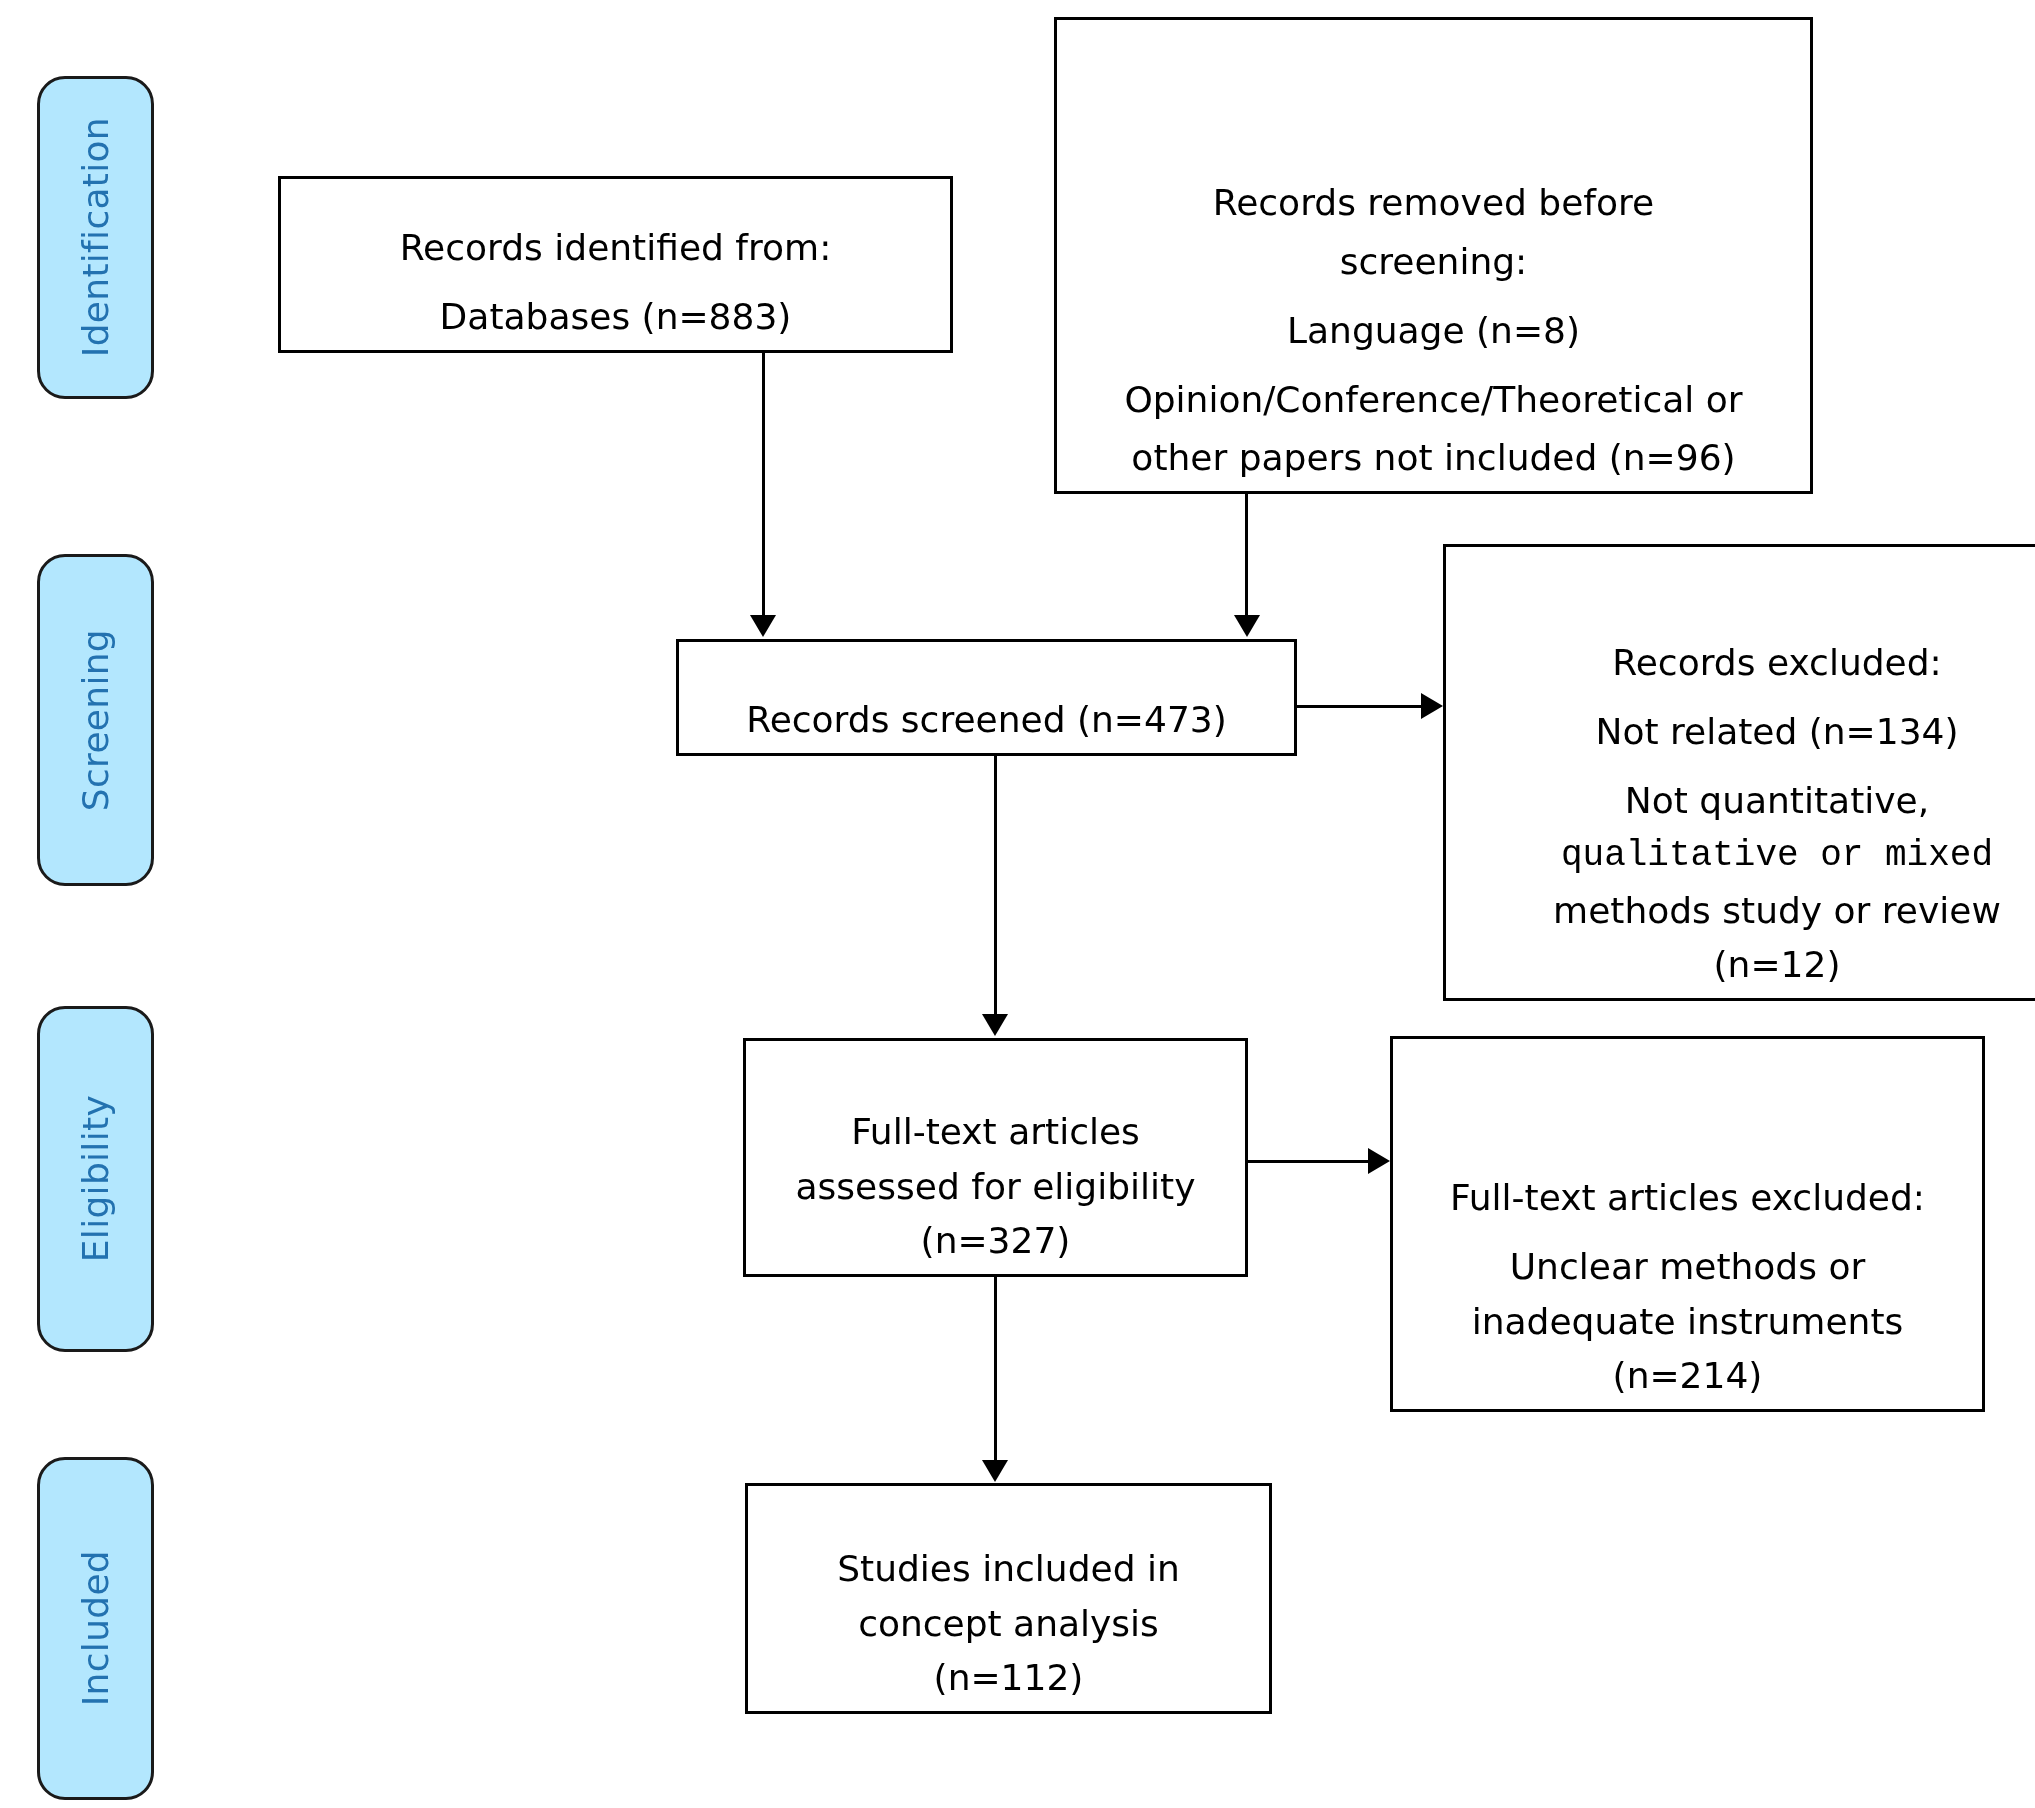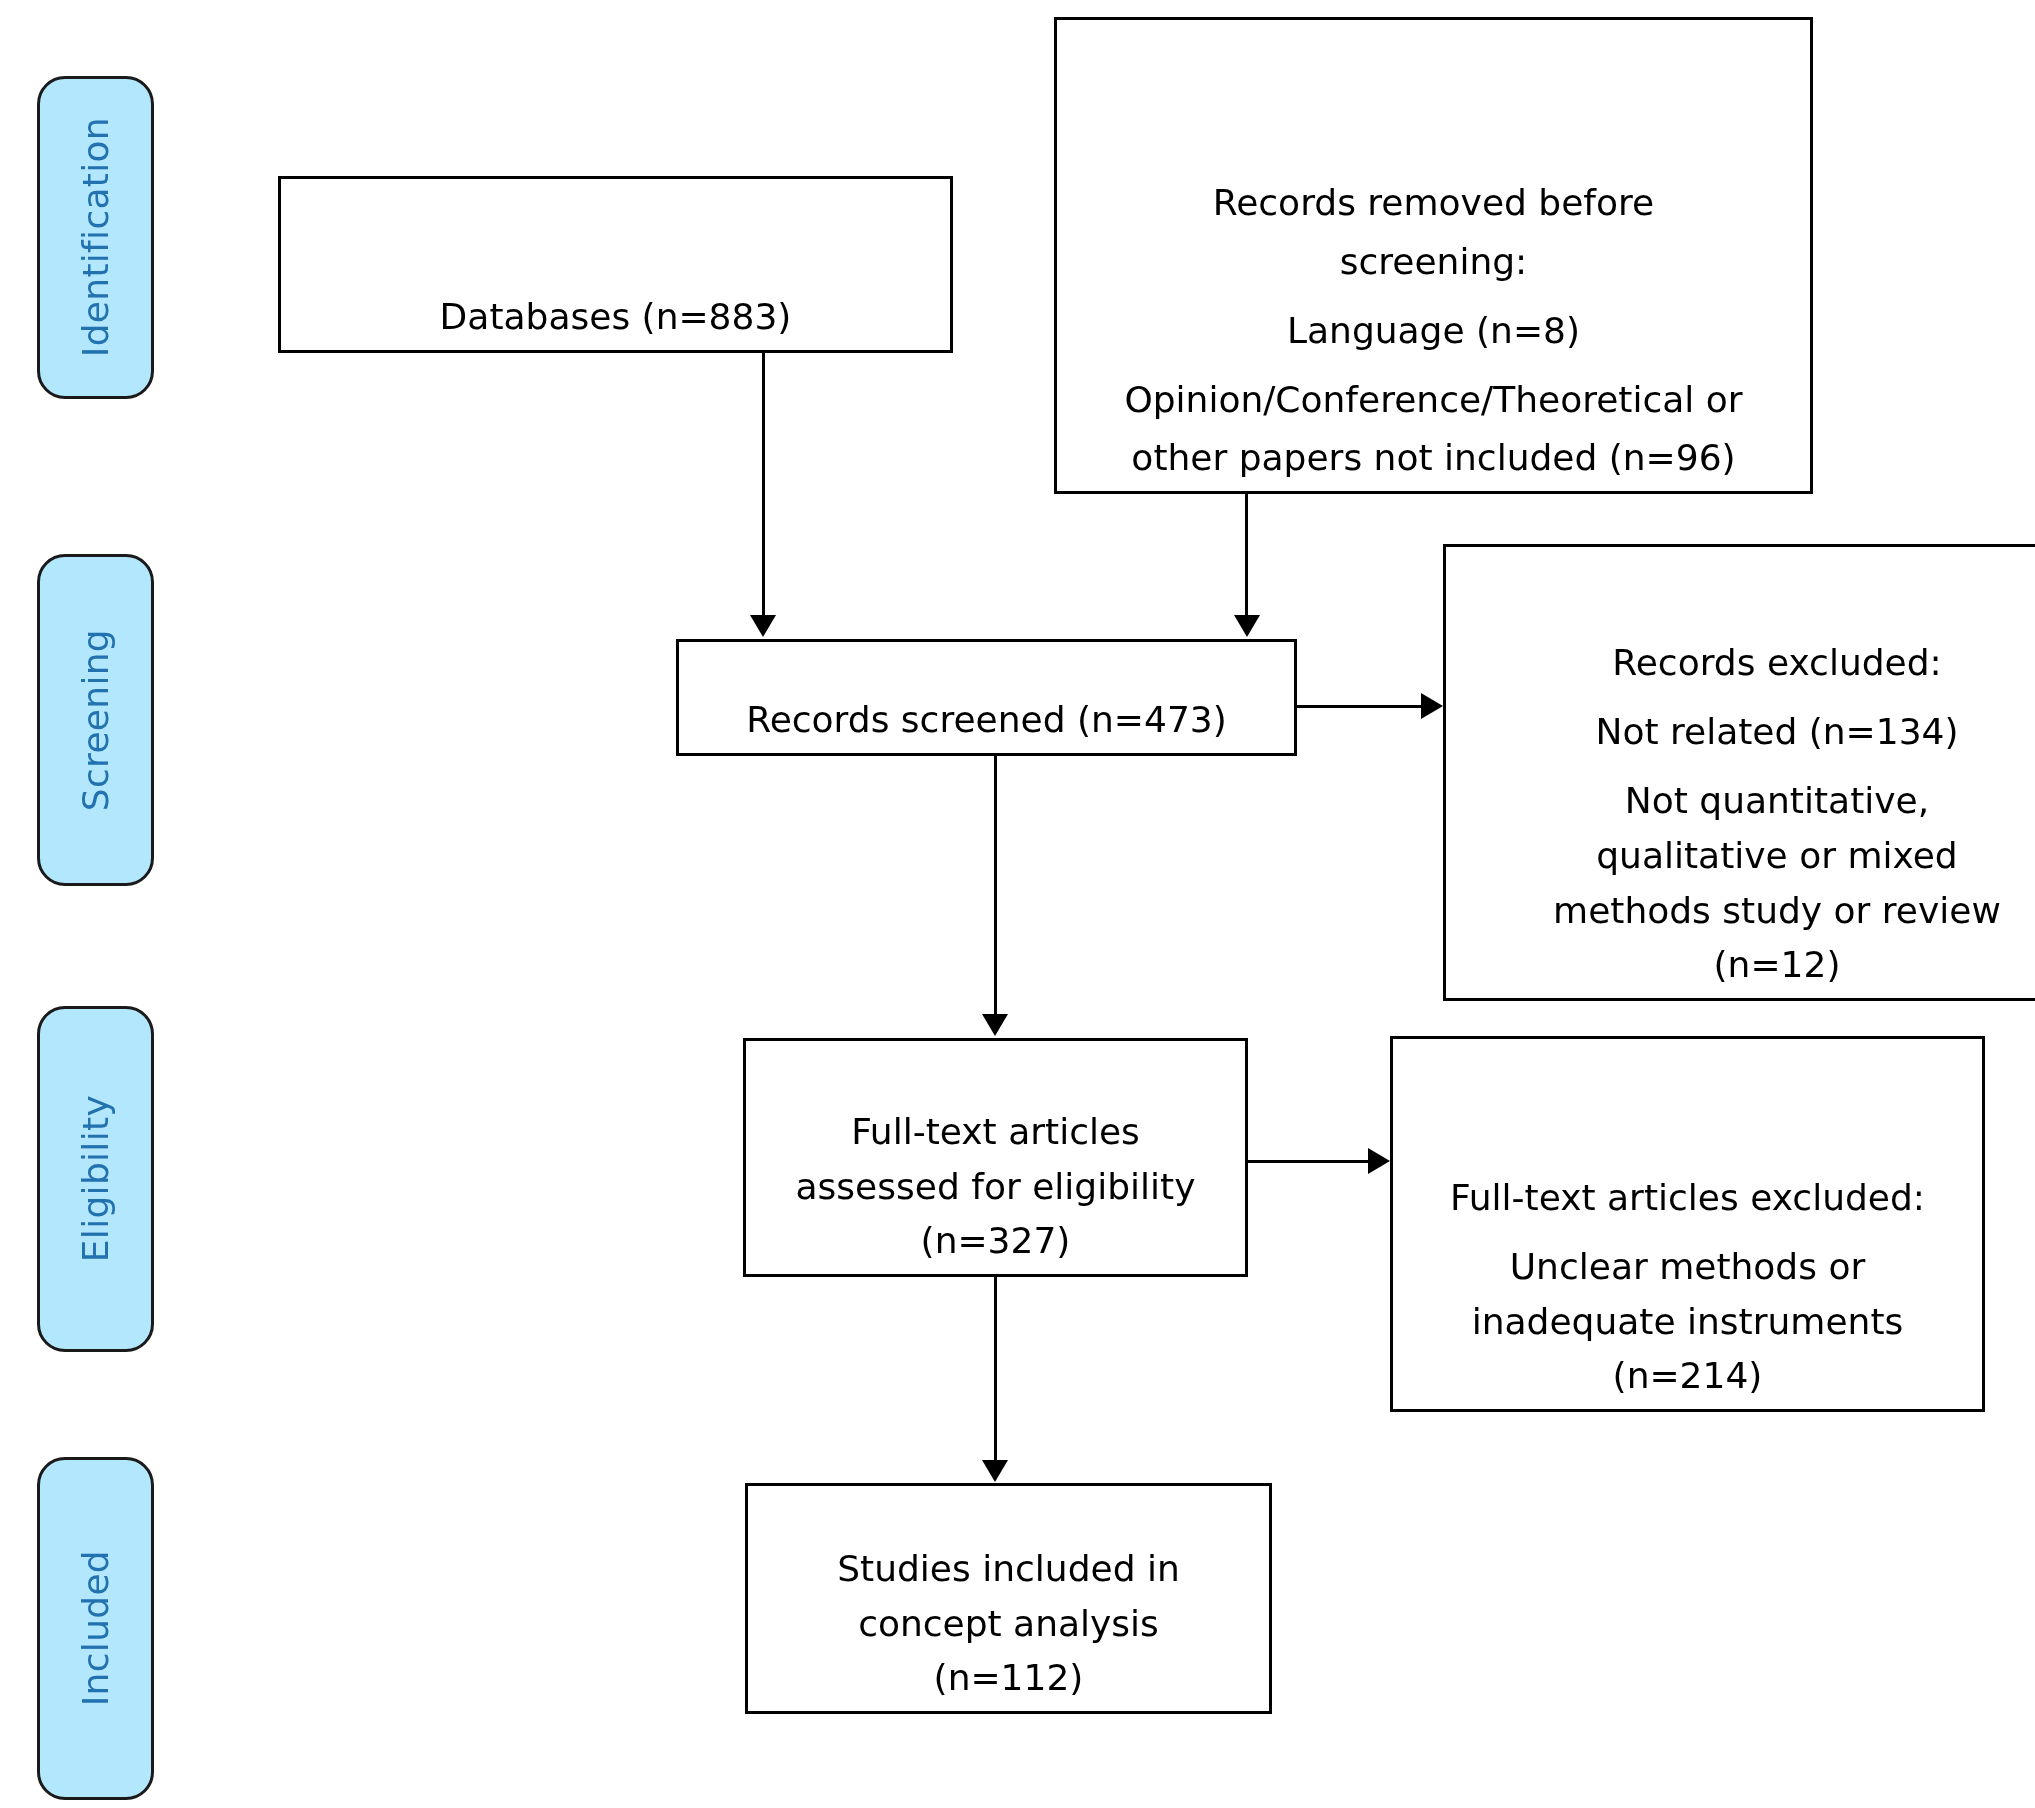--- a/index.html
+++ b/index.html
@@ -109,40 +109,41 @@
 
   <div class="phase-pill" style="left:37px; top:1006px; width:117px; height:346px;">
     <span class="phase-text">Eligibility</span>
   </div>
 
   <div class="phase-pill" style="left:37px; top:1457px; width:117px; height:343px;">
     <span class="phase-text">Included</span>
   </div>
 
   <div class="node" style="left:278px; top:176px; width:675px; height:177px;">
+    <span class="line">Records identified from:</span>
     <span class="line">Databases (n=883)</span>
   </div>
 
   <div class="node" style="left:1054px; top:16.7px; width:759px; height:477px;">
     <span class="line">Records removed before</span>
     <span class="line tight" style="margin-top:0.34em;">screening:</span>
     <span class="line">Language (n=8)</span>
     <span class="line">Opinion/Conference/Theoretical or</span>
     <span class="line tight" style="margin-top:0.30em;">other papers not included (n=96)</span>
   </div>
 
   <div class="node" style="left:676px; top:639px; width:621px; height:117px;">
     <span class="line">Records screened (n=473)</span>
   </div>
 
   <div class="node" style="left:1443px; top:544px; width:668px; height:457px;">
     <span class="line">Records excluded:</span>
     <span class="line">Not related (n=134)</span>
     <span class="line">Not quantitative,</span>
-    <span class="line tight" style="margin-top:0.22em;">qualitative or mixed</span>
+    <span class="line tight" style="margin-top:0.22em;font-family:Liberation Mono, monospace;">qualitative or mixed</span>
     <span class="line tight" style="margin-top:0.22em;">methods study or review</span>
     <span class="line tight" style="margin-top:0.22em;">(n=12)</span>
   </div>
 
   <div class="node" style="left:743px; top:1038px; width:505px; height:239px;">
     <span class="line">Full-text articles</span>
     <span class="line tight" style="margin-top:0.22em;">assessed for eligibility</span>
     <span class="line tight" style="margin-top:0.22em;">(n=327)</span>
   </div>
 

